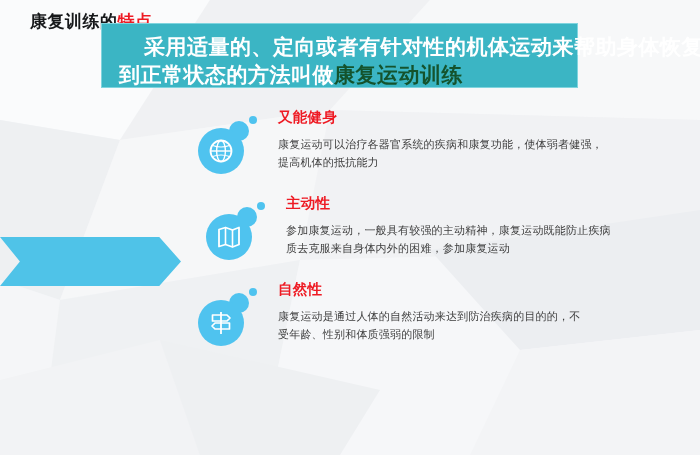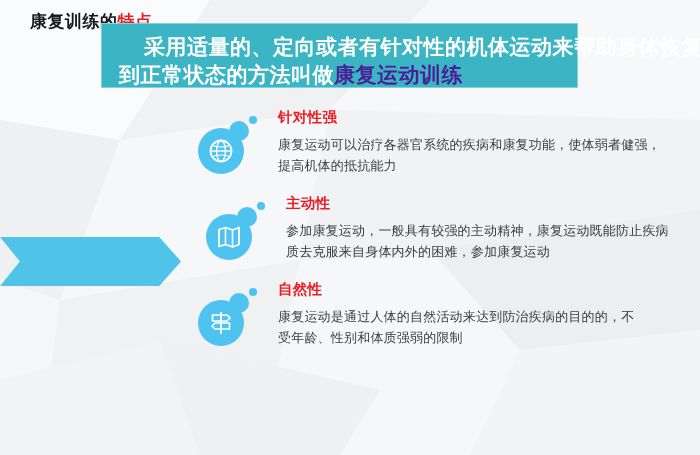--- a/index.html
+++ b/index.html
@@ -55,21 +55,21 @@
     position: absolute;
     left: 42px;
     top: 12px;
   }
   #banner-line-2 {
     position: absolute;
     left: 17px;
     top: 40px;
   }
   .banner-highlight {
-    color: #4c1d95;
+    color: #14532d;
     font-weight: bold;
   }
 
   
   #left-tag {
     position: absolute;
     left: 0px;
     top: 237px;
     width: 181px;
     height: 49px;
@@ -157,25 +157,24 @@
   }
   .feature-title {
     font-size: 14.5px;
     font-weight: bold;
     color: #ee1b24;
     line-height: 1;
     margin-bottom: 10px;
     letter-spacing: 0.3px;
   }
   .feature-body {
-    font-size: 13px;
+    font-size: 11px;
     color: #3d3d3d;
     line-height: 1.65;
     letter-spacing: 0.2px;
-    font-family: Liberation Mono, monospace;
   }
   .feature-body .body-line { display: block; white-space: nowrap; }
 </style>
 </head>
 <body>
 
 <div id="stage">
 
   <svg id="bg-pattern" viewBox="0 0 700 455" preserveAspectRatio="none">
     <rect x="0" y="0" width="700" height="455" fill="#f4f5f7"></rect>
@@ -215,21 +214,21 @@
         <svg width="26" height="26" viewBox="0 0 26 26">
           <circle cx="13" cy="13" r="10.5" fill="none" stroke="#ffffff" stroke-width="1.8"></circle>
           <ellipse cx="13" cy="13" rx="4.4" ry="10.5" fill="none" stroke="#ffffff" stroke-width="1.4"></ellipse>
           <line x1="2.5" y1="13" x2="23.5" y2="13" stroke="#ffffff" stroke-width="1.4"></line>
           <path d="M4.5 7.5 Q13 10.5 21.5 7.5" fill="none" stroke="#ffffff" stroke-width="1.2"></path>
           <path d="M4.5 18.5 Q13 15.5 21.5 18.5" fill="none" stroke="#ffffff" stroke-width="1.2"></path>
         </svg>
       </div>
     </div>
     <div class="feature-text">
-      <div class="feature-title">针对性强</div>
+      <div class="feature-title">又能健身</div>
       <div class="feature-body">
         <span class="body-line">康复运动可以治疗各器官系统的疾病和康复功能，使体弱者健强，</span>
         <span class="body-line">提高机体的抵抗能力</span>
       </div>
     </div>
   </div>
 
   <div class="feature-row" id="row-1">
     <div class="icon-cluster">
       <div class="icon-dot-circle"></div>

